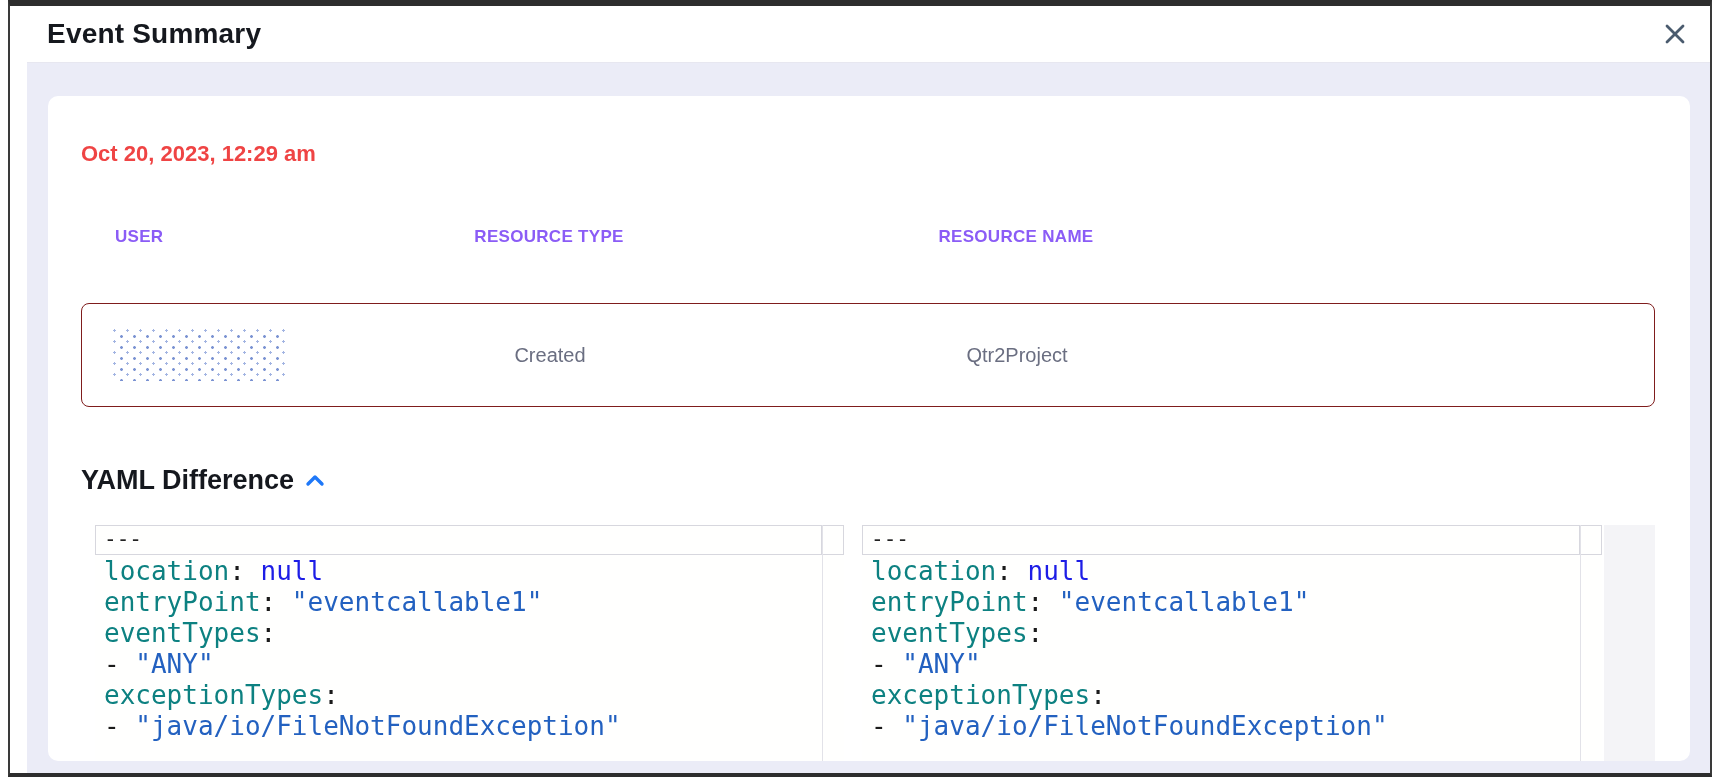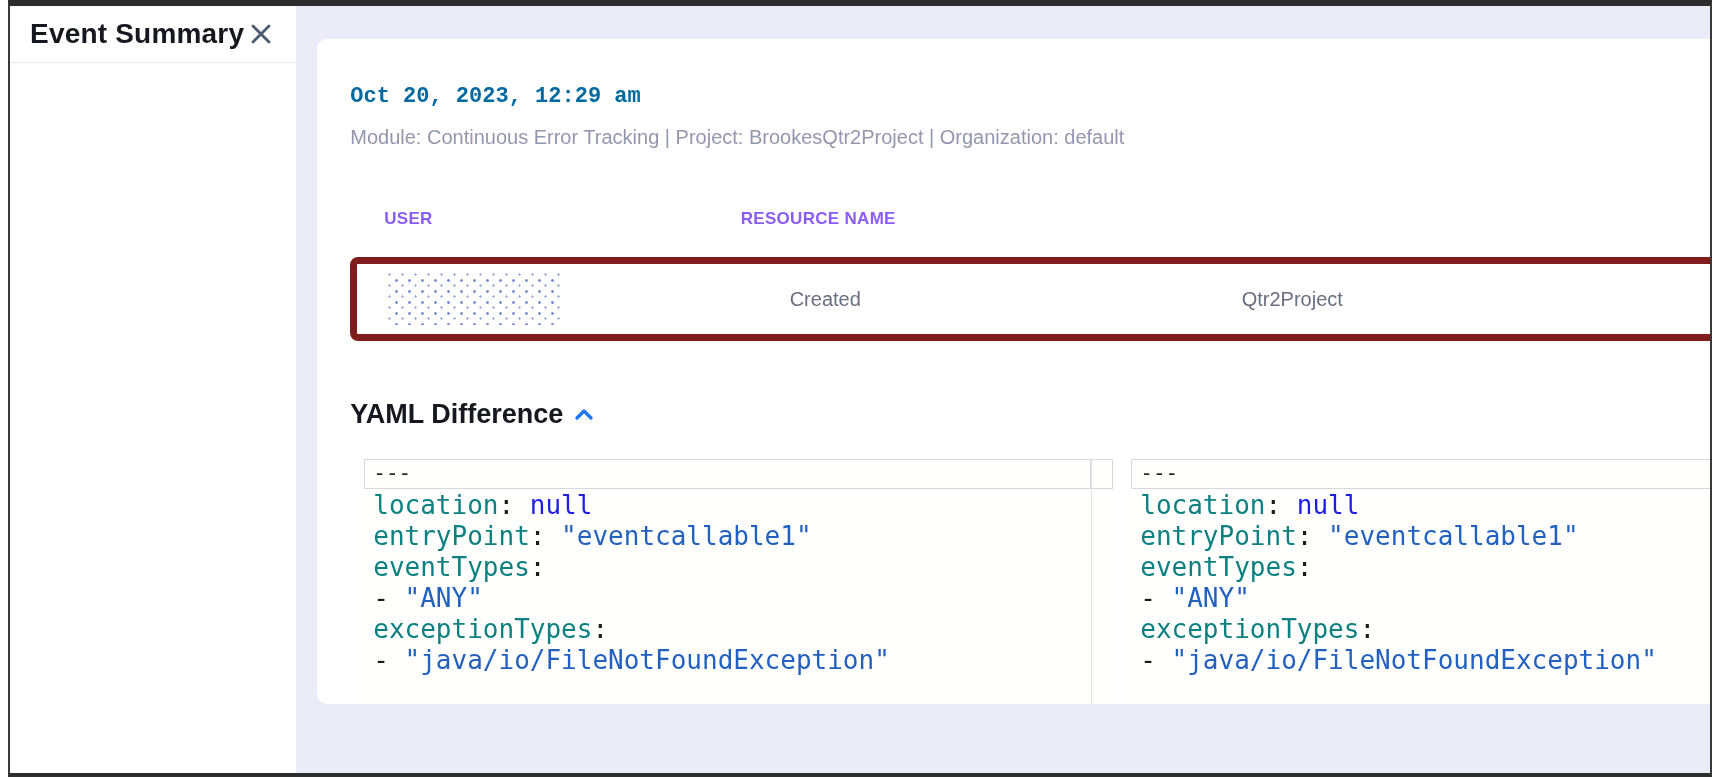--- a/index.html
+++ b/index.html
@@ -4,21 +4,21 @@
 <style>
   * { margin:0; padding:0; box-sizing:border-box; }
   html,body { width:1720px; height:780px; background:#ffffff; font-family:"Liberation Sans", sans-serif; overflow:hidden; }
 
   .modal {
     position:absolute; left:8px; right:8px; top:0; bottom:3px;
     background:#ffffff;
     border:2px solid #3a3a3a;
     border-top:6px solid #2d2d2d;
     border-bottom:4px solid #2d2d2d;
-    display:flex; flex-direction:row;
+    display:flex; flex-direction:column;padding-left:17px;
   }
 
   
   .modal-header {
     height:57px; background:#ffffff; flex:0 0 auto;
     display:flex; align-items:center; justify-content:space-between;
     padding:0 18px 0 20px;
     border-bottom:1px solid #e7e7f0;
   }
   .modal-title { font-size:28px; font-weight:700; color:#15181e; letter-spacing:0.2px; }
@@ -30,31 +30,31 @@
     padding:33px 30px 11px 21px;
     overflow:hidden;
   }
   .card {
     background:#ffffff; border-radius:10px;
     height:665px; width:1642px;
     padding:44px 35px 0 33px;
     overflow:hidden;
   }
 
-  .event-date { font-size:22px; line-height:27px; font-weight:700; color:#0369a1;font-family:Liberation Mono, monospace; }
+  .event-date { font-size:22px; line-height:27px; font-weight:700; color:#ef4444; }
   .event-meta { margin-top:15px; font-size:20px; line-height:24px; color:#9496ae; }
 
   
   .thead, .trow { display:grid; grid-template-columns:236px 464px 470px 404px; width:1574px; }
   .thead { margin-top:60px; }
   .th { font-size:17px; font-weight:700; color:#8b5cf6; letter-spacing:0.3px; text-align:center; }
   .th.first { text-align:left; padding-left:34px; }
   .trow {
-    margin-top:28px; height:84px; align-items:center;
-    border:7px solid #7f1d1d; border-radius:8px;
+    margin-top:56px; height:104px; align-items:center;
+    border:1px solid #7f1d1d; border-radius:8px;
   }
   .td { font-size:20px; color:#6a6e81; text-align:center; }
   .td.first { text-align:left; padding-left:31px; }
   .dots {
     width:172px; height:52px; display:inline-block; vertical-align:middle;
     background-image:
       radial-gradient(circle, #7b93d2 1.3px, transparent 1.5px),
       radial-gradient(circle, #a2b4e2 1.2px, transparent 1.4px);
     background-size:13px 11px, 13px 11px;
     background-position:2px 2px, 8px 7px;
@@ -100,24 +100,24 @@
         <line x1="5" y1="5" x2="21" y2="21" stroke="#4a5b6e" stroke-width="2.8" stroke-linecap="round"></line>
         <line x1="21" y1="5" x2="5" y2="21" stroke="#4a5b6e" stroke-width="2.8" stroke-linecap="round"></line>
       </svg>
     </div>
   </div>
 
   <div class="modal-body">
     <div class="card">
 
       <div class="event-date">Oct 20, 2023, 12:29 am</div>
-      <div class="event-meta">Module: Continuous Error Tracking | Project: BrookesQtr2Project | Organization: default</div>
 
       <div class="thead">
         <div class="th first">USER</div>
+        <div class="th">RESOURCE TYPE</div>
         <div class="th">RESOURCE NAME</div>
       </div>
 
       <div class="trow">
         <div class="td first">
           <span class="dots"></span>
         </div>
         <div class="td">Created</div>
         <div class="td">Qtr2Project</div>
       </div>

